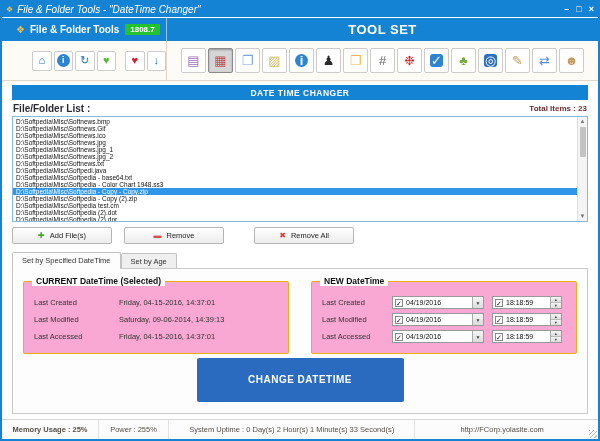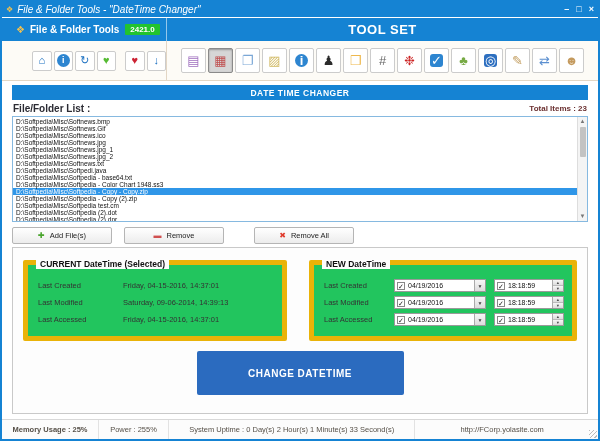--- a/index.html
+++ b/index.html
@@ -54,21 +54,21 @@
   .abtn:nth-child(1) .aglyph{color:#4aa52e;}
   .abtn:nth-child(2) .aglyph{color:#d05050;}
   .abtn:nth-child(3) .aglyph{color:#e03c2e;}
   .abtn:nth-child(3){margin-left:18px;}
   
   .tabs{display:flex;align-items:flex-end;padding:4px 2px 0 2px;flex:0 0 auto;}
   .tab{font-size:7.5px;padding:3px 9px;border:1px solid #c3c3c3;border-bottom:none;background:#efefef;color:#333;cursor:pointer;border-radius:2px 2px 0 0;}
   .tab.active{background:#fdfdfd;font-weight:normal;padding-bottom:4px;position:relative;z-index:2;}
   .tabpanel{flex:1;border:1px solid #c9c9c9;background:#fdfdfd;margin:-1px 2px 3px 2px;padding:12px 10px 8px 10px;display:flex;flex-direction:column;min-height:0;}
   .groups{display:flex;gap:22px;flex:0 0 auto;}
-  .group{flex:1;border:5px solid #eab308;border-radius:2px;position:relative;padding:12px 8px 8px 10px;background:#22c55e;}
+  .group{flex:1;border:1px solid #eab308;border-radius:2px;position:relative;padding:12px 8px 8px 10px;background:#f9a8d4;}
   .gtitle{position:absolute;top:-6px;left:8px;background:#fdfdfd;padding:0 4px;font-size:8.5px;font-weight:bold;color:#111;}
   .crow{display:flex;align-items:center;height:17px;}
   .clabel{width:85px;font-size:7.5px;color:#333;}
   .cvalue{font-size:7.5px;color:#333;}
   .ndlabel{width:70px;font-size:7.5px;color:#333;}
   .field{display:flex;align-items:center;border:1px solid #9a9a9a;background:#fff;height:13px;padding-left:2px;}
   .datefield{width:92px;margin-right:8px;}
   .timefield{width:70px;}
   .cb{width:8px;height:8px;border:1px solid #888;background:#fff;font-size:7px;line-height:7px;text-align:center;color:#222;margin-right:3px;flex:0 0 auto;cursor:pointer;}
   .fieldtext{font-size:7px;color:#111;flex:1;white-space:nowrap;overflow:hidden;}
@@ -97,21 +97,21 @@
       <span>–</span>
       <span>□</span>
       <span>×</span>
     </span>
   </div>
 
   <div class="header">
     <div class="hleft">
       <span class="hicon">❖</span>
       <span class="hname">File &amp; Folder Tools</span>
-      <span class="hver">2421.0</span>
+      <span class="hver">1808.7</span>
     </div>
     <div class="hright">TOOL SET</div>
   </div>
 
   <div class="toolrow">
     <div class="tleft">
         <div class="tbtn">
           <span class="glyph" style="color: rgb(26, 111, 192);">⌂</span>
         </div>
         <div class="tbtn">
@@ -221,20 +221,24 @@
       <div class="abtn">
         <span class="aglyph">▬</span>
         <span>Remove</span>
       </div>
       <div class="abtn">
         <span class="aglyph">✖</span>
         <span>Remove All</span>
       </div>
     </div>
 
+    <div class="tabs">
+      <div class="tab active">Set by Specified DateTime</div>
+      <div class="tab">Set by Age</div>
+    </div>
 
     <div class="tabpanel">
       <div class="groups">
         <div class="group">
           <span class="gtitle">CURRENT DateTime (Selected)</span>
           <div class="crow">
             <span class="clabel">Last Created</span>
             <span class="cvalue">Friday, 04-15-2016, 14:37:01</span>
           </div>
           <div class="crow">

